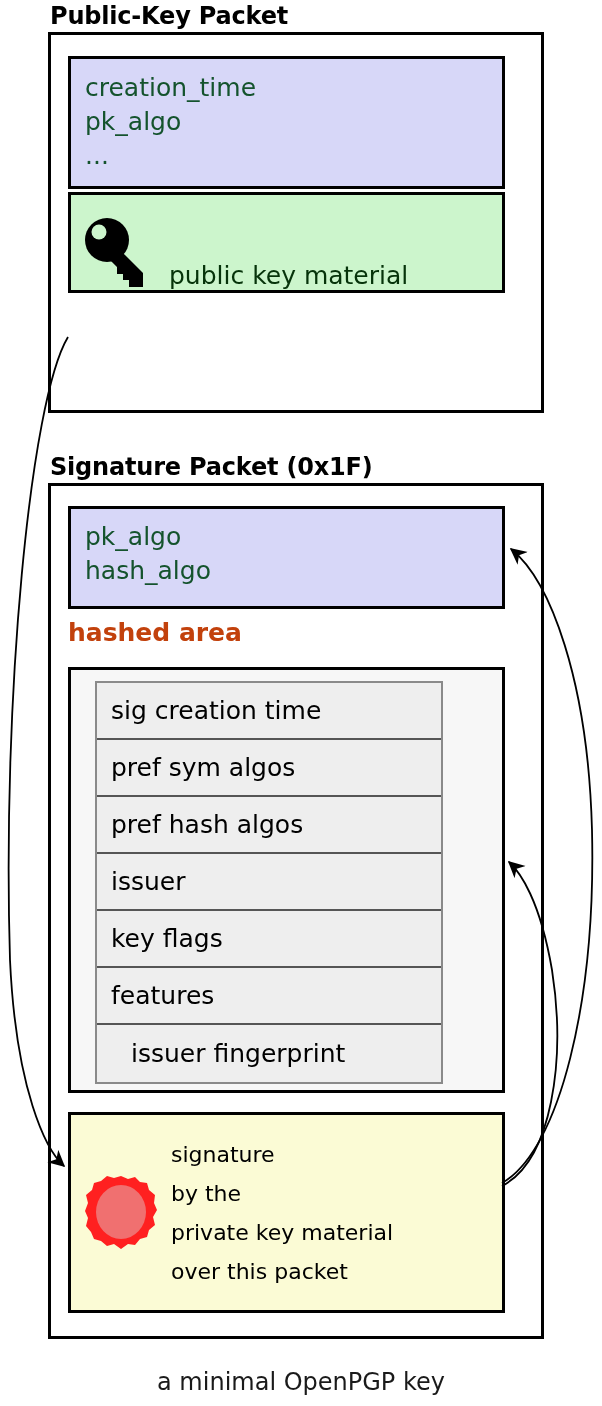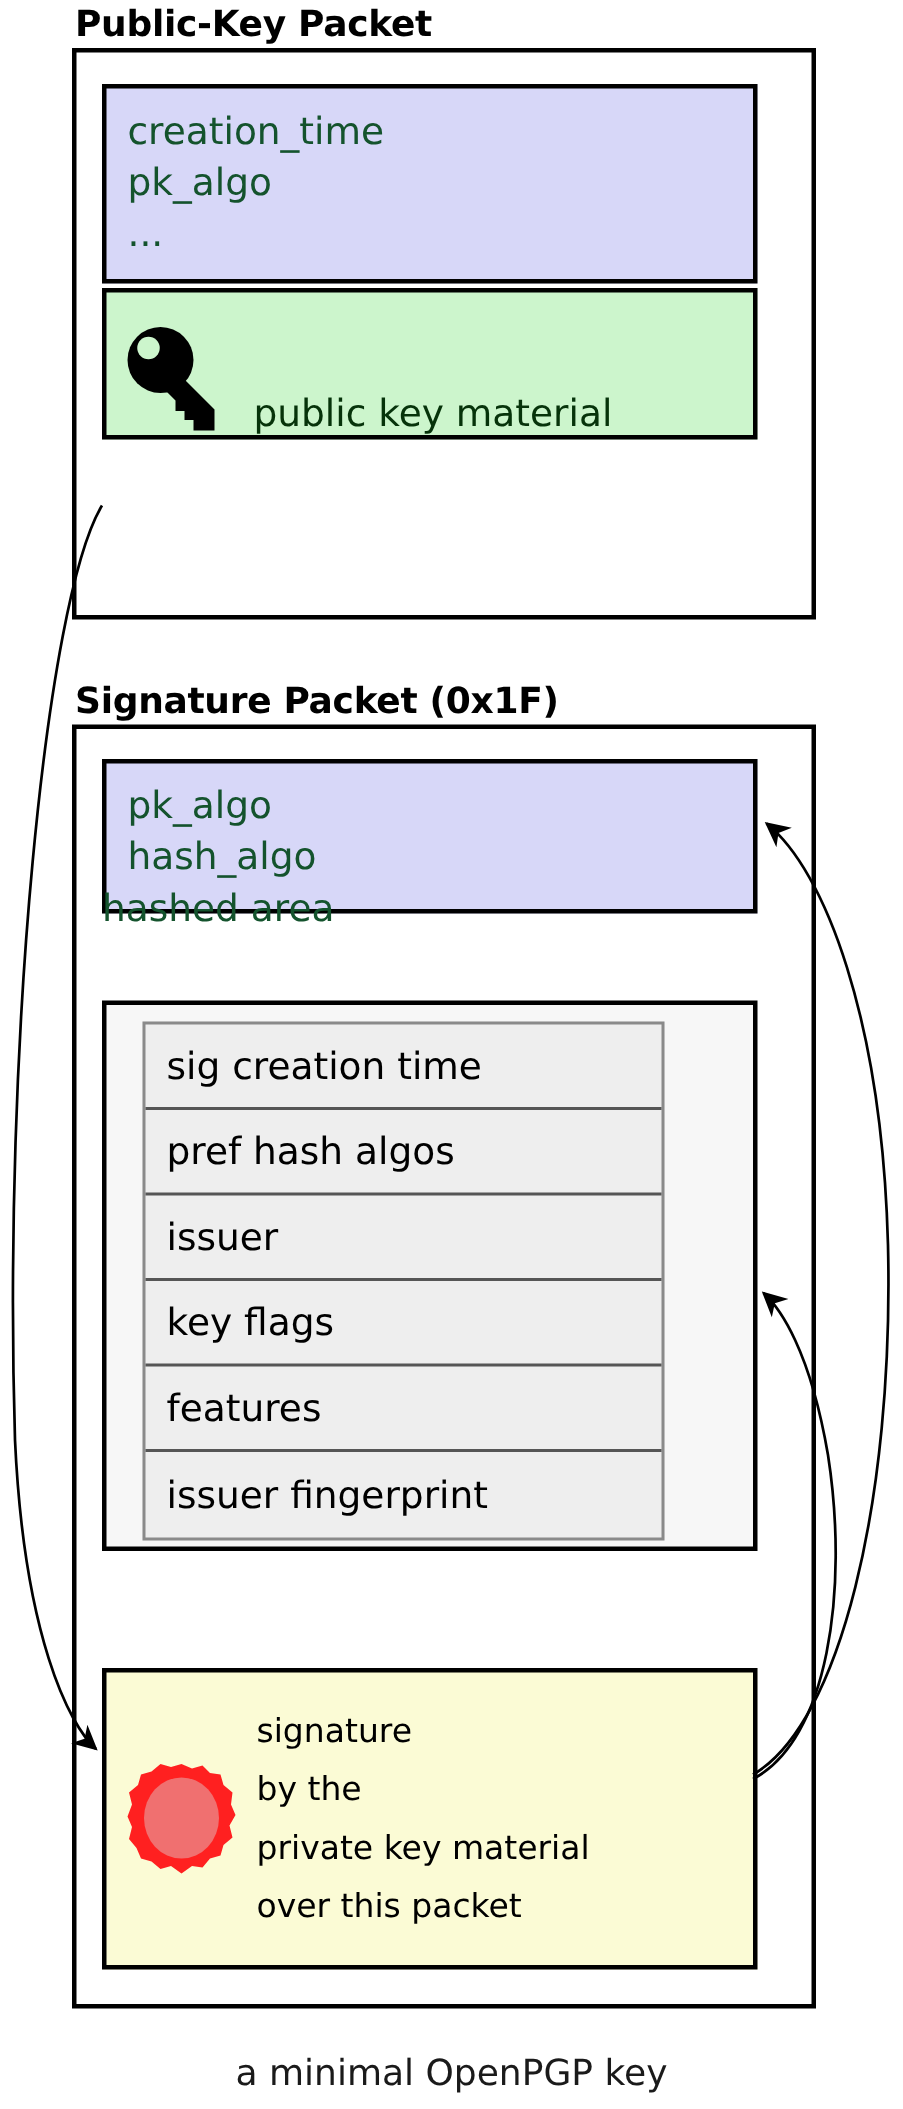--- a/index.html
+++ b/index.html
@@ -88,29 +88,30 @@
   
   #sig-algo-box {
     left: 68px; top: 506px; width: 437px; height: 103px;
     background: #d7d7f8;
     align-items: flex-start;
     padding: 11px 0 0 14px;
   }
 
   #hashed-area-label {
     position: absolute;
-    left: 68px; top: 591px;
+    left: 68px; top: 618px;
     font-size: 25px;
     line-height: 30px;
-    color: #14532d;
+    color: #c2410c;
+    font-weight: bold;
   }
 
   #hashed-area-box {
     position: absolute;
-    left: 68px; top: 667px; width: 437px; height: 367px;
+    left: 68px; top: 667px; width: 437px; height: 426px;
     box-sizing: border-box;
     border: 3px solid #000;
     background: #f7f7f7;
   }
 
   #subpacket-list {
     position: absolute;
     left: 24px; top: 11px;
     width: 348px;
     box-sizing: border-box;
@@ -120,21 +121,21 @@
   .subpacket-row {
     box-sizing: border-box;
     height: 57px;
     display: flex;
     align-items: center;
     padding-left: 14px;
     font-size: 25px;
     color: #000;
     border-bottom: 2px solid #555;
   }
-  .subpacket-row:last-child { border-bottom: none; }
+  .subpacket-row:last-child { border-bottom: none; margin-left: 20px; }
 
   #sig-value-box {
     left: 68px; top: 1112px; width: 437px; height: 201px;
     background: #fbfbd5;
     align-items: center;
     padding-left: 12px;
   }
   #sig-value-text {
     font-size: 22px;
     line-height: 39px;
@@ -196,20 +197,21 @@
   <div class="field-box" id="sig-algo-box">
     <span class="field-text">pk_algo
 hash_algo</span>
   </div>
 
   <div id="hashed-area-label">hashed area</div>
 
   <div id="hashed-area-box">
     <div id="subpacket-list">
       <div class="subpacket-row">sig creation time</div>
+      <div class="subpacket-row">pref sym algos</div>
       <div class="subpacket-row">pref hash algos</div>
       <div class="subpacket-row">issuer</div>
       <div class="subpacket-row">key flags</div>
       <div class="subpacket-row">features</div>
       <div class="subpacket-row">issuer fingerprint</div>
     </div>
   </div>
 
   <div class="field-box" id="sig-value-box">
     <svg class="seal-icon" viewBox="0 0 76 78">

